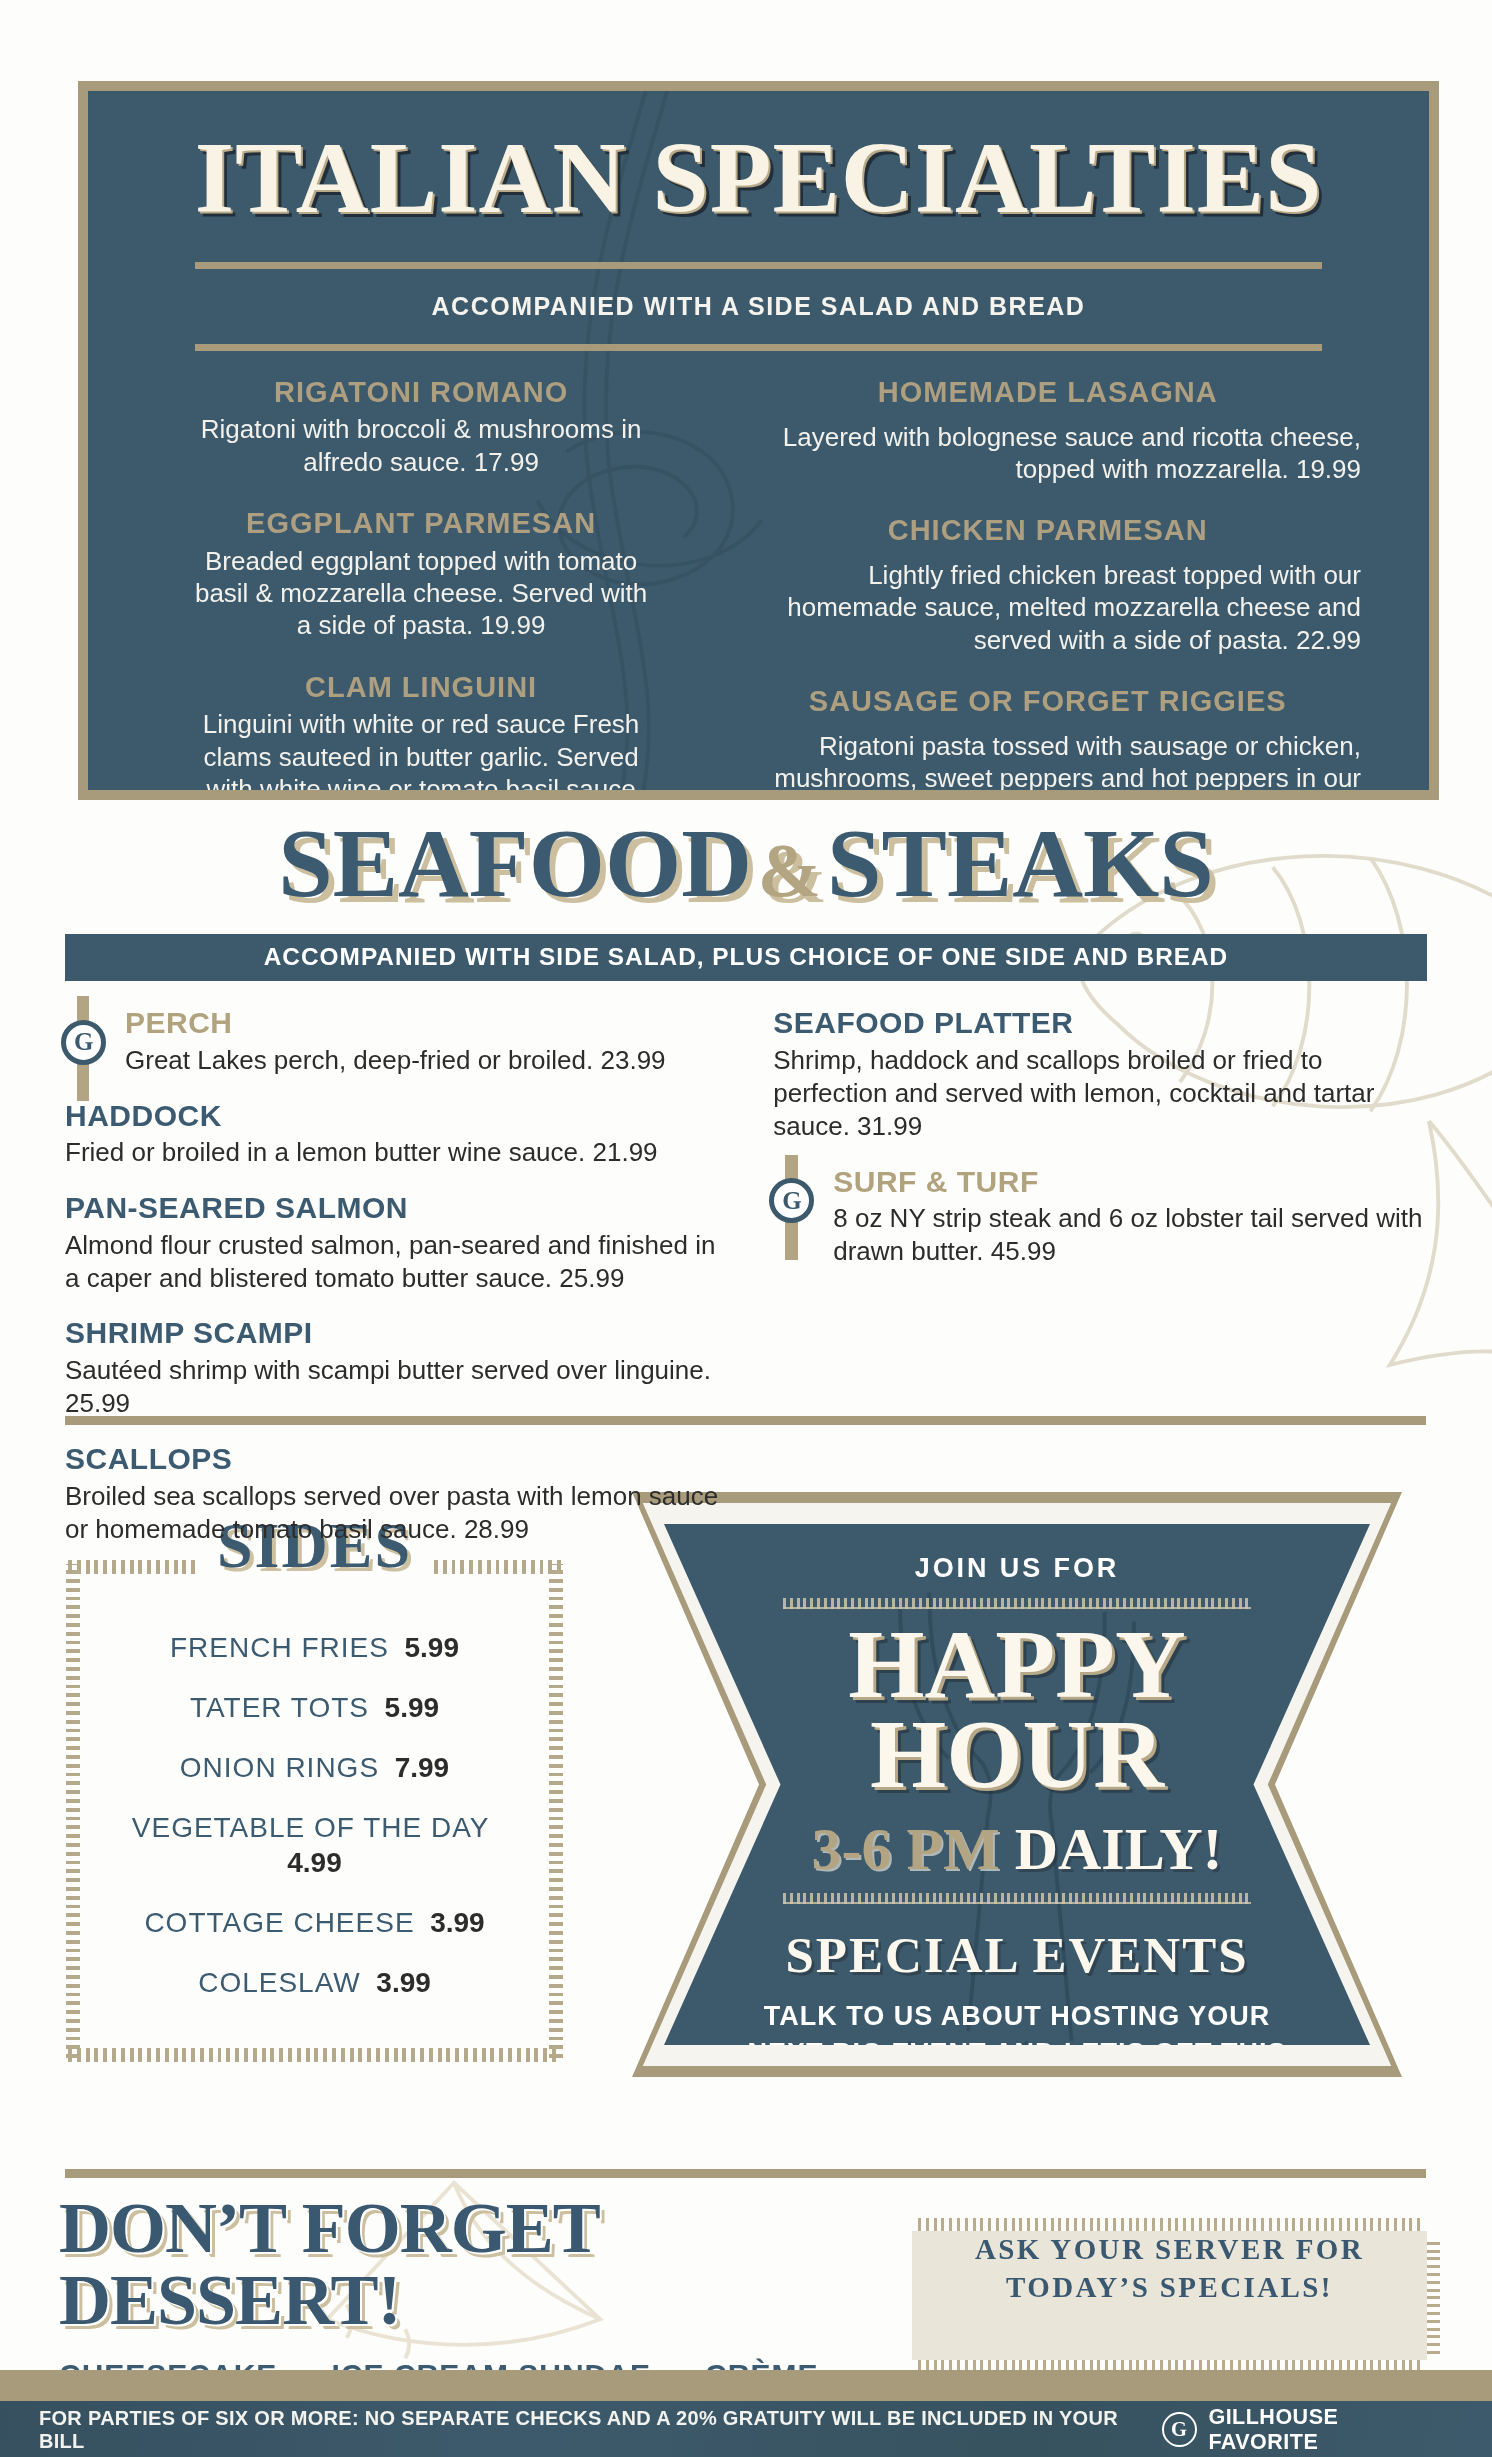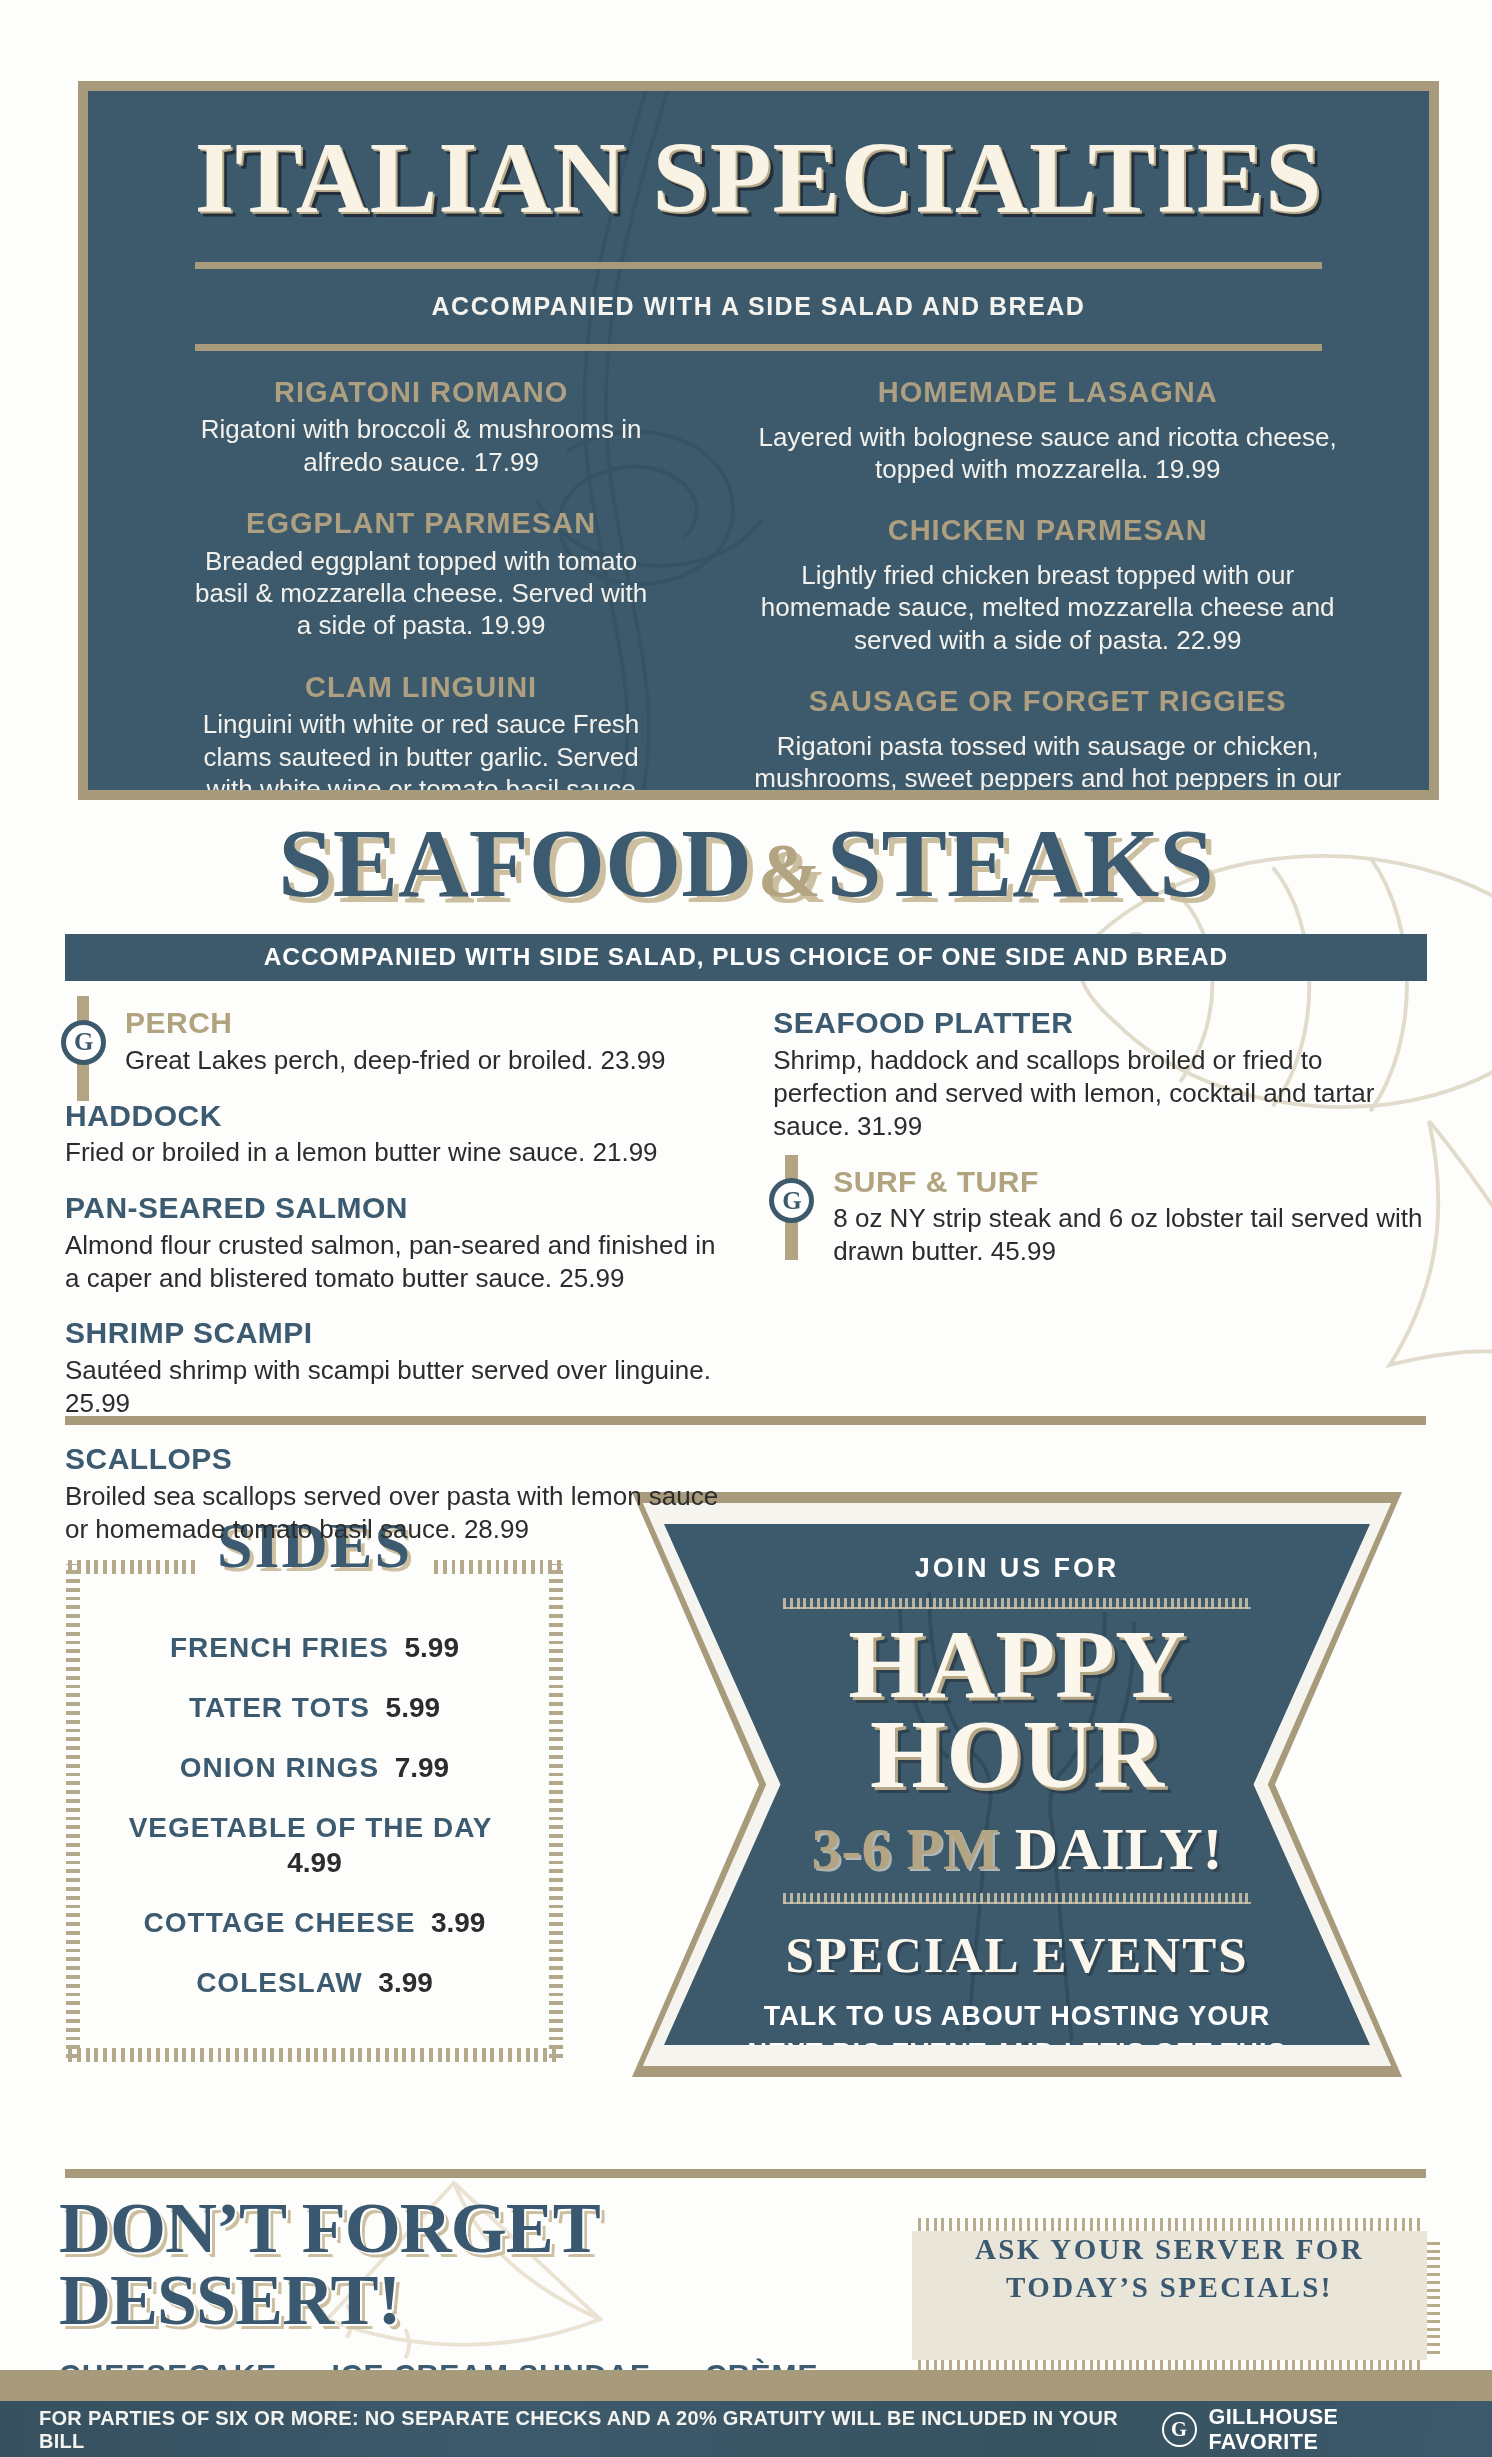--- a/index.html
+++ b/index.html
@@ -31,21 +31,21 @@
     letter-spacing:1.5px;padding:23px 0;}
   .it-cols{position:relative;z-index:2;display:flex;justify-content:space-between;
     padding:25px 68px 0;}
   .it-col{text-align:center;}
   .it-col.left{width:44%;}
   .it-col.right{width:52%;}
   .menu-item{margin-bottom:29px;}
   .it-col .menu-item h3{color:#AD9F80;font-size:29px;letter-spacing:1px;margin-bottom:4.9px;}
   .it-col .menu-item p{color:#F2F1EC;font-size:26px;line-height:1.24;}
   .it-col.left .menu-item p{max-width:458px;margin:0 auto;}
-  .it-col.right .menu-item p{max-width:663px;margin:12px auto;}
+  .it-col.right .menu-item p{max-width:663px;margin:12px auto;text-align:right;}
 
   
   .seafood{position:absolute;left:0;top:814px;width:1492px;}
   .fish-sketch{position:absolute;right:-54px;top:-14.6px;opacity:.9;pointer-events:none;}
   .sea-title{position:relative;z-index:2;text-align:center;
     font-family:"Liberation Serif","DejaVu Serif",serif;font-weight:bold;
     font-size:98px;line-height:1;color:var(--teal-text);
     text-shadow:5.9px 5.9px 0 #CBBF9F;}
   .sea-title .amp{color:#B3A482;font-size:76px;padding:0 5.9px;}
   .sea-bar{margin:21.5px 65px 0;background:var(--teal);padding:9.8px 0;position:relative;z-index:2;}
@@ -81,21 +81,21 @@
   .t-top-l{left:2px;top:0;width:127px;}
   .t-top-r{right:2px;top:0;width:127px;}
   .t-bottom{left:2px;right:2px;bottom:0;}
   .t-left{left:0;top:3.9px;bottom:3.9px;}
   .t-right{right:0;top:3.9px;bottom:3.9px;}
   .sides-title{position:absolute;top:-51px;left:50%;transform:translateX(-50%);
     font-family:"Liberation Serif","DejaVu Serif",serif;font-weight:bold;font-size:64px;
     color:var(--teal-text);letter-spacing:2px;text-shadow:3.9px 3.9px 0 #CDC1A2;}
   .sides-list{padding:70px 59px 0;text-align:center;}
   .side-item{margin-bottom:25px;font-size:28px;line-height:1.25;}
-  .side-name{color:var(--teal-text);font-weight:bold;letter-spacing:1px;text-align:right;}
+  .side-name{color:var(--teal-text);font-weight:normal;letter-spacing:1px;text-align:right;}
   .side-price{color:var(--ink);font-weight:bold;}
 
   .hh-banner{position:absolute;left:632px;top:0;width:770px;height:585px;}
   .hh-layer{position:absolute;clip-path:polygon(0% 0%,100% 0%,83.5% 50%,100% 100%,0% 100%,16.5% 50%);}
   .hh-l1{left:0;top:0;right:0;bottom:0;background:var(--tan);}
   .hh-l2{left:10.7px;top:10.7px;right:10.7px;bottom:10.7px;background:#F6F4EE;}
   .hh-l3{left:32px;top:32px;right:32px;bottom:32px;background:var(--teal);overflow:hidden;}
   .glasses-sketch{position:absolute;left:50%;top:49px;transform:translateX(-50%);
     opacity:.30;pointer-events:none;}
   .hh-content{position:relative;z-index:2;text-align:center;color:#fff;padding-top:29px;}

